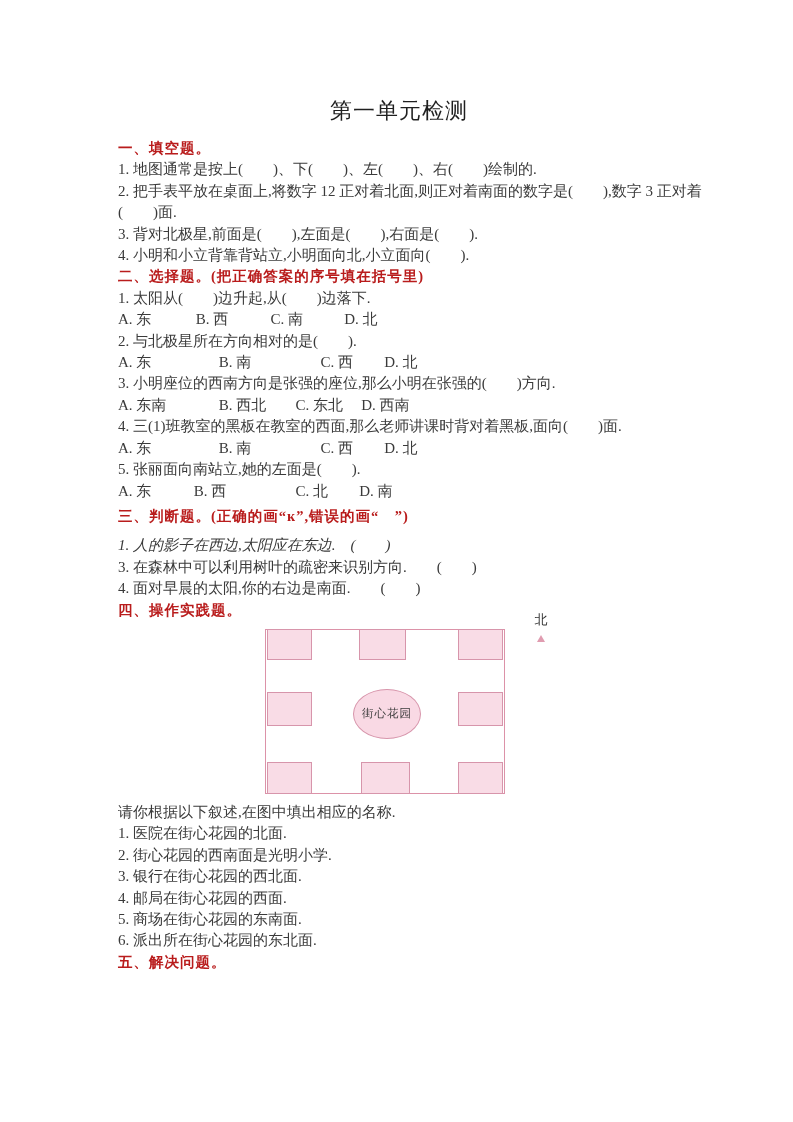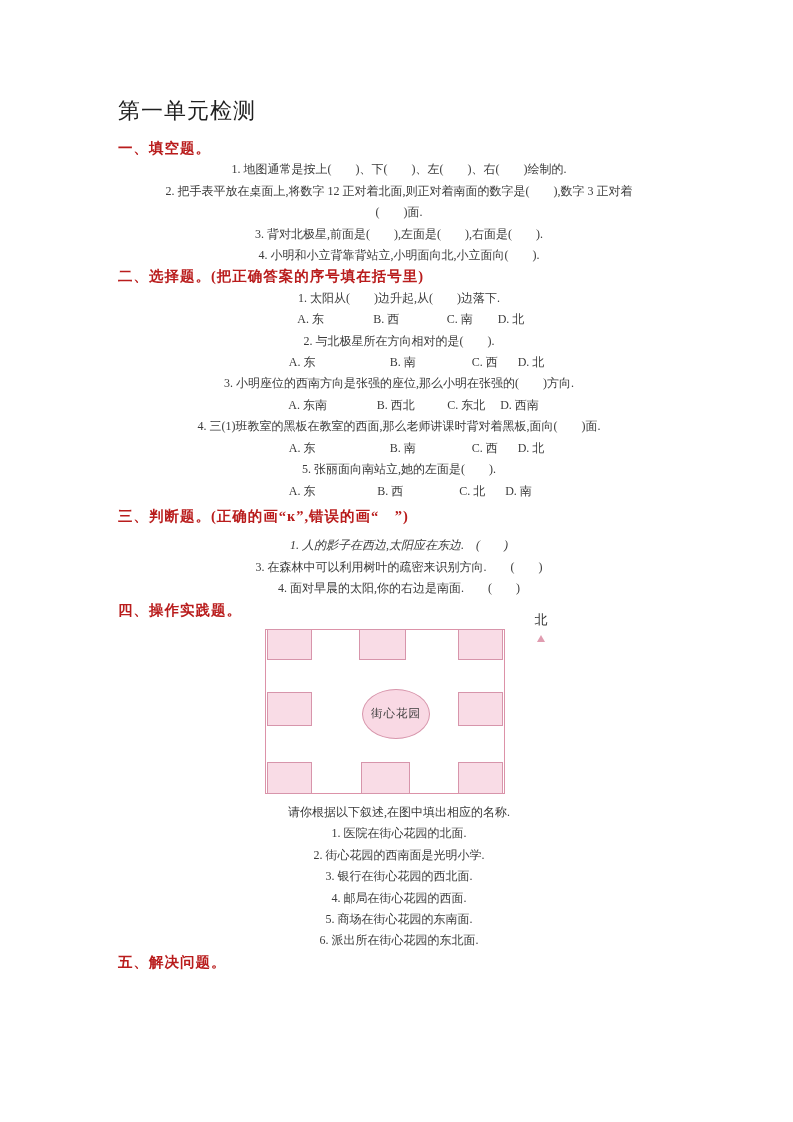--- a/index.html
+++ b/index.html
@@ -8,28 +8,28 @@
     width:793px;height:1122px;
     background:#ffffff;
     overflow:hidden;
     font-family:"Liberation Serif","DejaVu Serif",serif;
     color:#3a3a3a;
   }
   .content{position:absolute;left:118px;top:96px;width:562px;}
   .title{
     margin:0 0 12px 0;
     font-size:22px;line-height:30px;font-weight:400;
-    color:#1f1f1f;letter-spacing:1px;
+    text-align:center;color:#1f1f1f;letter-spacing:1px;
   }
   .sec{
     color:#b91c1c;
     font-size:14.5px;line-height:21.4px;
     letter-spacing:1px;white-space:nowrap;font-weight:bold;
   }
-  .line{font-size:12px;line-height:21.4px;white-space:nowrap;text-align:center;}
+  .line{font-size:15px;line-height:21.4px;white-space:nowrap;}
   .opts span{display:inline-block;}
   .r1 span:nth-child(1){width:74px}.r1 span:nth-child(2){width:71px}.r1 span:nth-child(3){width:70px}
   .r2 span:nth-child(1){width:97px}.r2 span:nth-child(2){width:98px}.r2 span:nth-child(3){width:60px}
   .r3 span:nth-child(1){width:97px}.r3 span:nth-child(2){width:73px}.r3 span:nth-child(3){width:62px}
   .r4 span:nth-child(1){width:97px}.r4 span:nth-child(2){width:98px}.r4 span:nth-child(3){width:60px}
   .r5 span:nth-child(1){width:72px}.r5 span:nth-child(2){width:98px}.r5 span:nth-child(3){width:60px}
   .sec-judge{margin-top:4px;}
   .judge-first{margin-top:8px;font-style:italic;}
   
   .diagram{
@@ -48,21 +48,21 @@
   }
   .b.tl{left:1px;top:-1px;width:45px;height:31px}
   .b.tm{left:93px;top:-1px;width:47px;height:31px}
   .b.tr{right:1px;top:-1px;width:45px;height:31px}
   .b.ml{left:1px;top:62px;width:45px;height:34px}
   .b.mr{right:1px;top:62px;width:45px;height:34px}
   .b.bl{left:1px;bottom:-1px;width:45px;height:32px}
   .b.bm{left:95px;bottom:-1px;width:49px;height:32px}
   .b.br{right:1px;bottom:-1px;width:45px;height:32px}
   .garden{
-    position:absolute;left:96px;top:59px;width:66px;height:48px;
+    position:absolute;left:87px;top:59px;width:66px;height:48px;
     background:#f9d9e4;border:1px solid #d795ab;border-radius:50%;
     display:flex;align-items:center;justify-content:center;
   }
   .garden-label{font-size:11.5px;color:#3a3a3a;letter-spacing:1px;}
   .north{
     position:absolute;right:-48px;top:-18px;width:22px;
     text-align:center;
   }
   .north-label{display:block;font-size:13px;color:#333333;line-height:16px;}
   .north-arrow{

